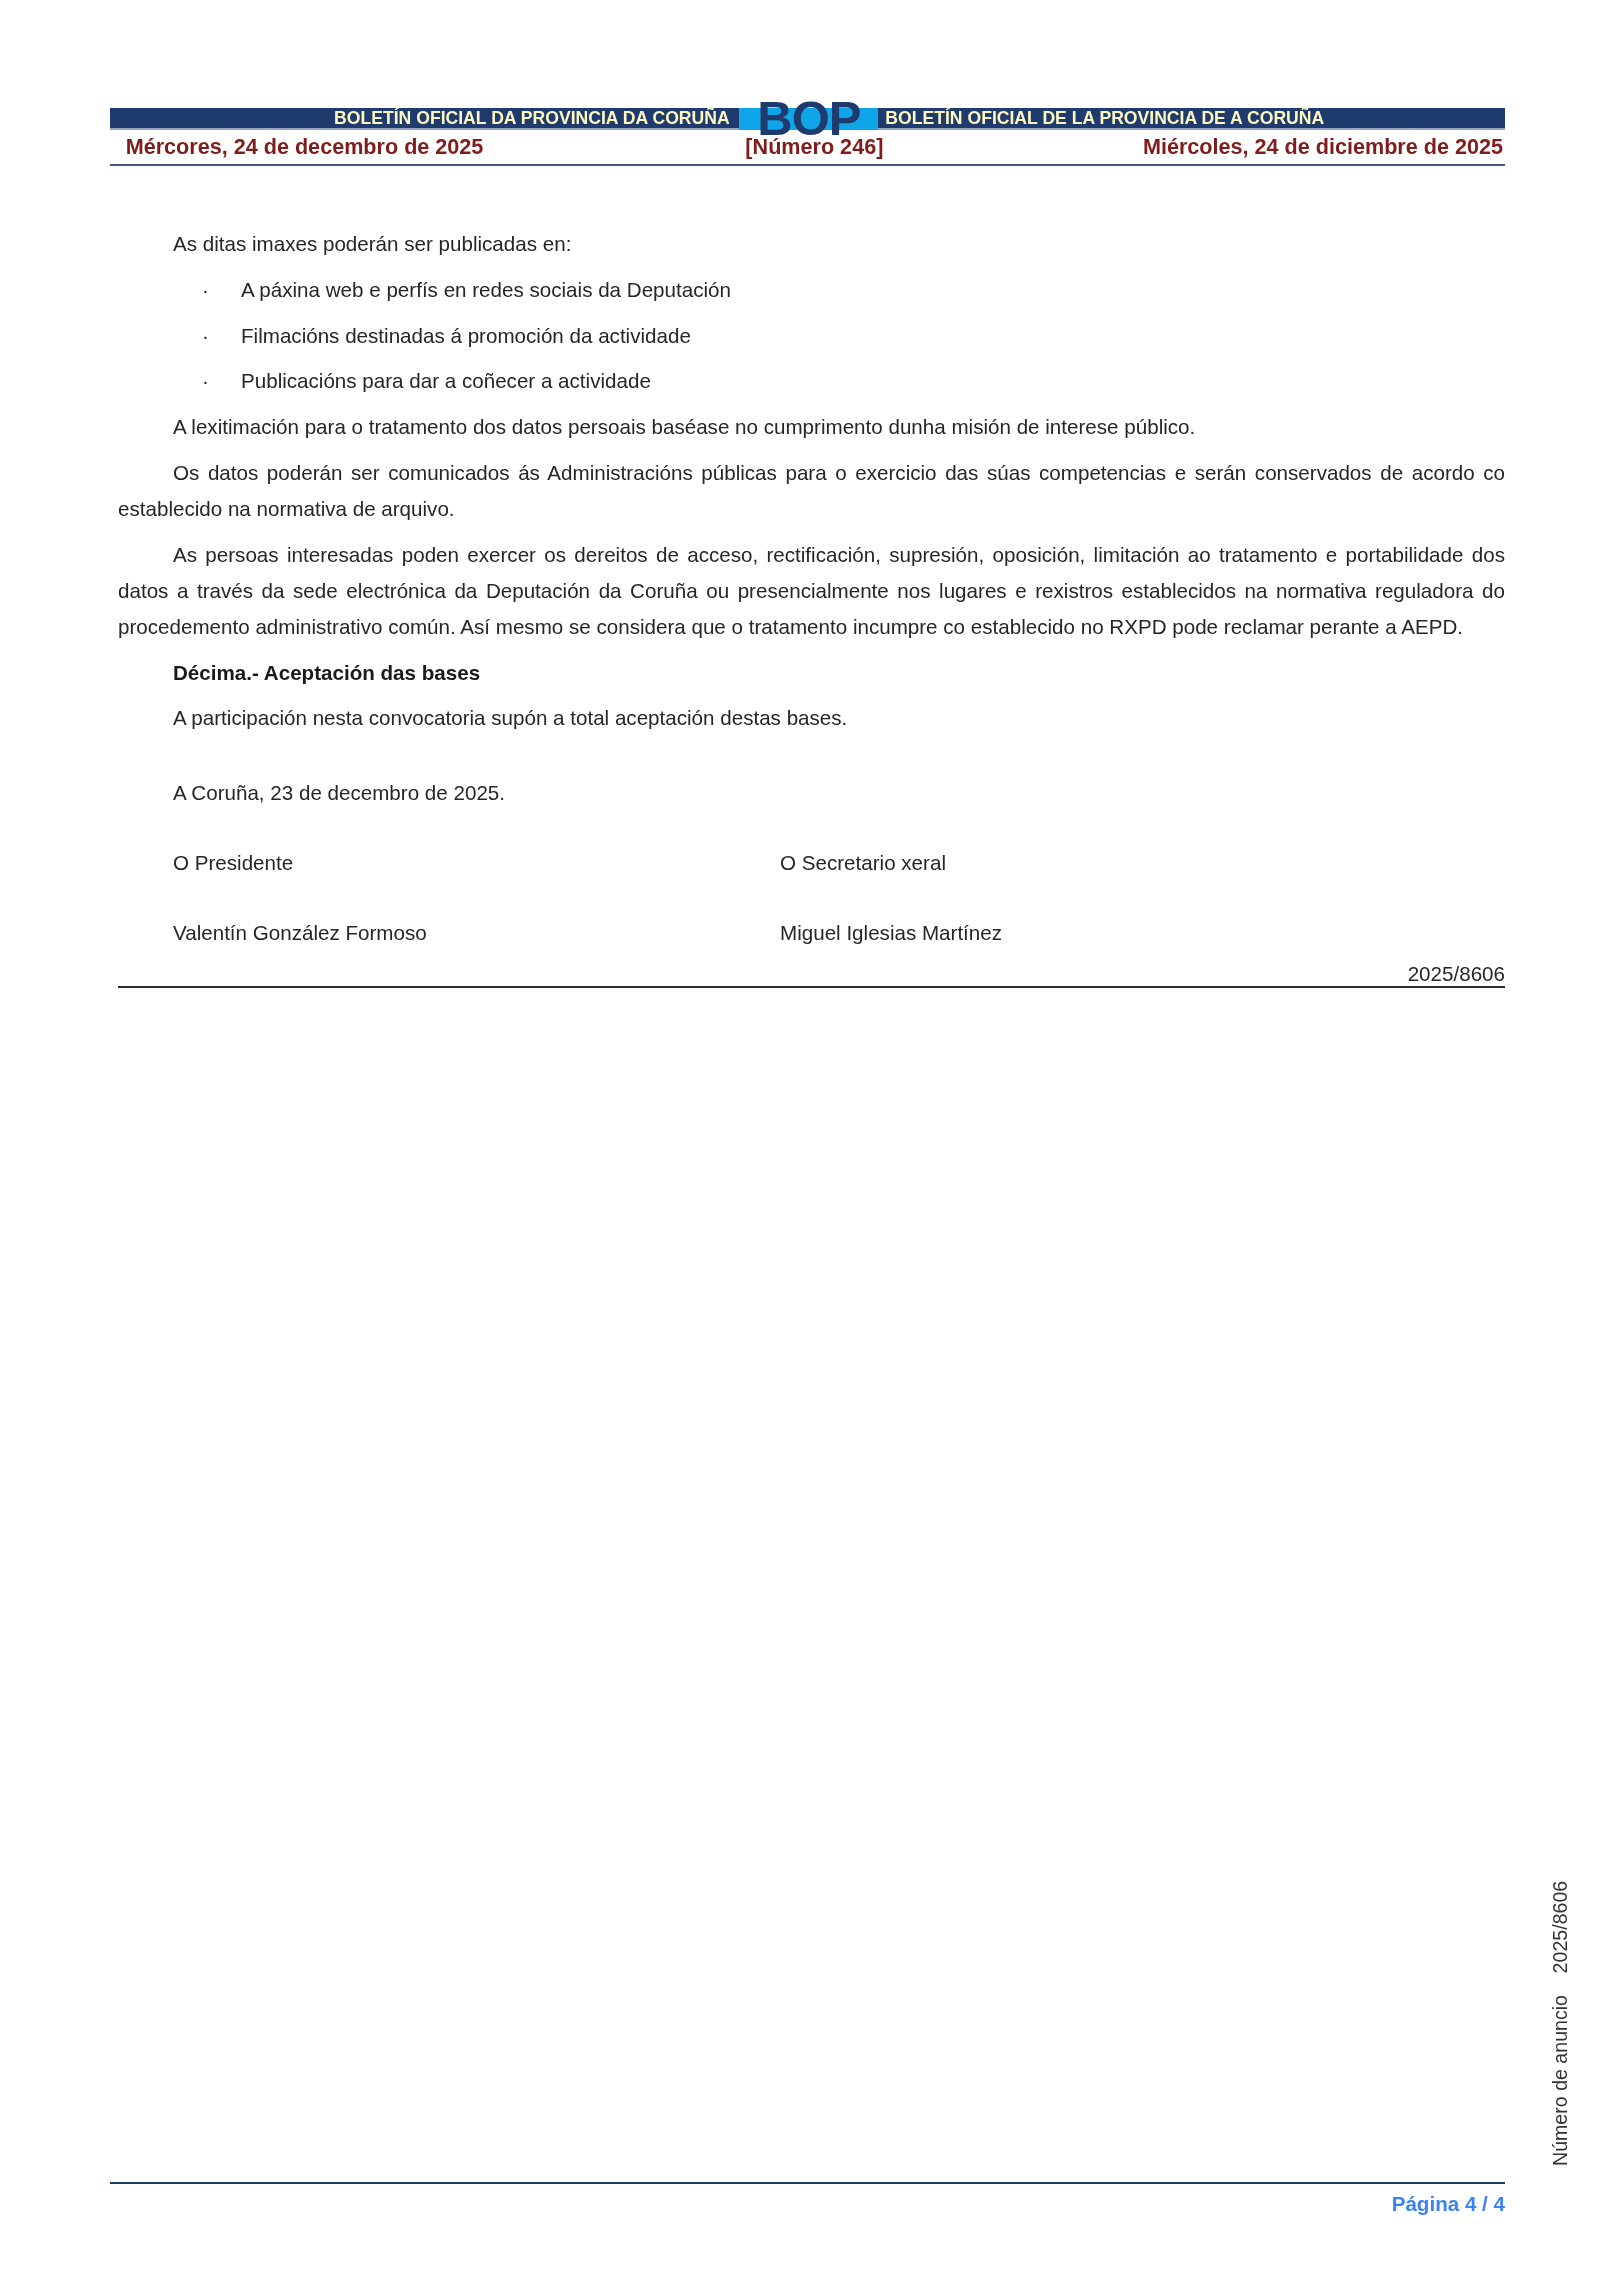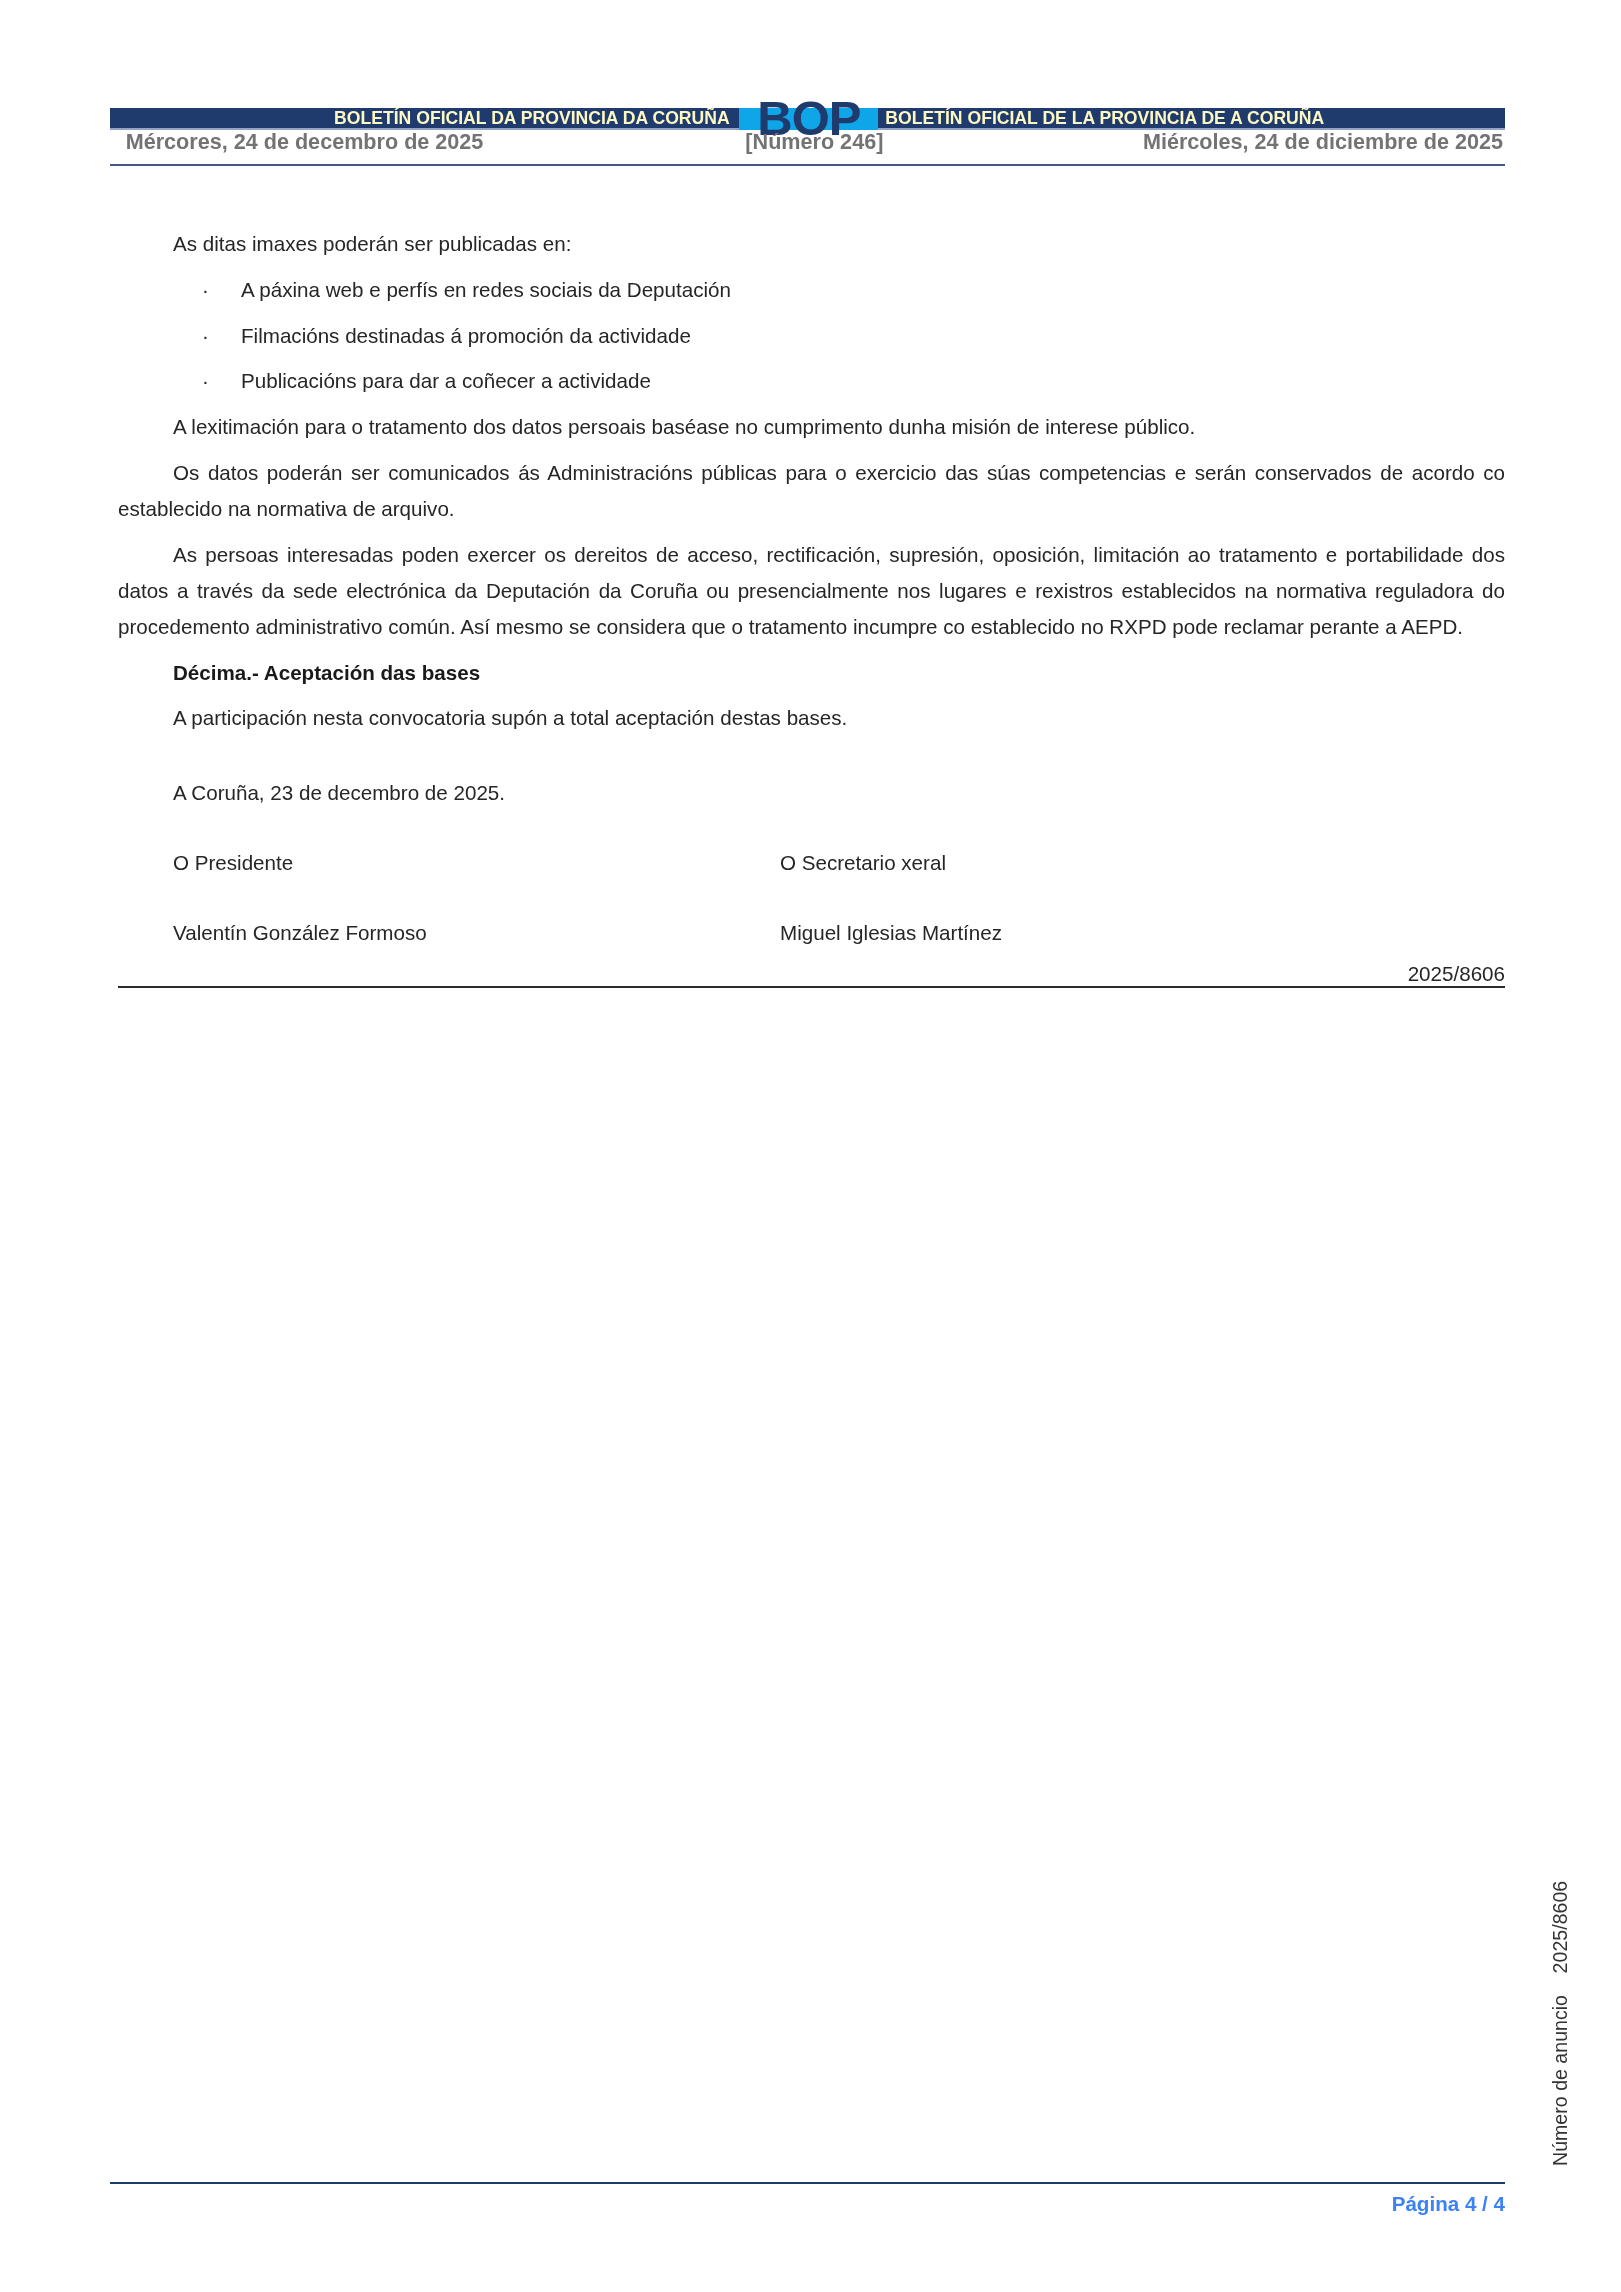--- a/index.html
+++ b/index.html
@@ -30,22 +30,22 @@
   .logo-gap{width:139px;position:relative;background:#0ea5e9;}
   .bop{
     position:absolute;left:0;right:0;top:-13.7px;
     text-align:center;
     font-size:49px;line-height:1;font-weight:bold;
     letter-spacing:-1px;color:#1f3a6d;
   }
   .date-row{
     position:absolute;left:110px;right:116px;top:129px;height:35px;
     border-bottom:2px solid #46597f;
-    display:flex;
-    font-weight:bold;font-size:21.6px;color:#737373;
+    display:flex;align-items:center;
+    font-weight:bold;font-size:21.6px;color:#7f1d1d;
   }
   .date-row .dl{flex:1;text-align:left;padding-left:15.7px;}
   .date-row .dn{flex:0 0 auto;text-align:center;}
   .date-row .dr{flex:1;text-align:right;padding-right:2px;}
   
   .content{
     position:absolute;left:118px;right:116px;top:226px;
     font-size:20.6px;line-height:36px;
   }
   .content p{margin:0 0 9.8px 0;}

